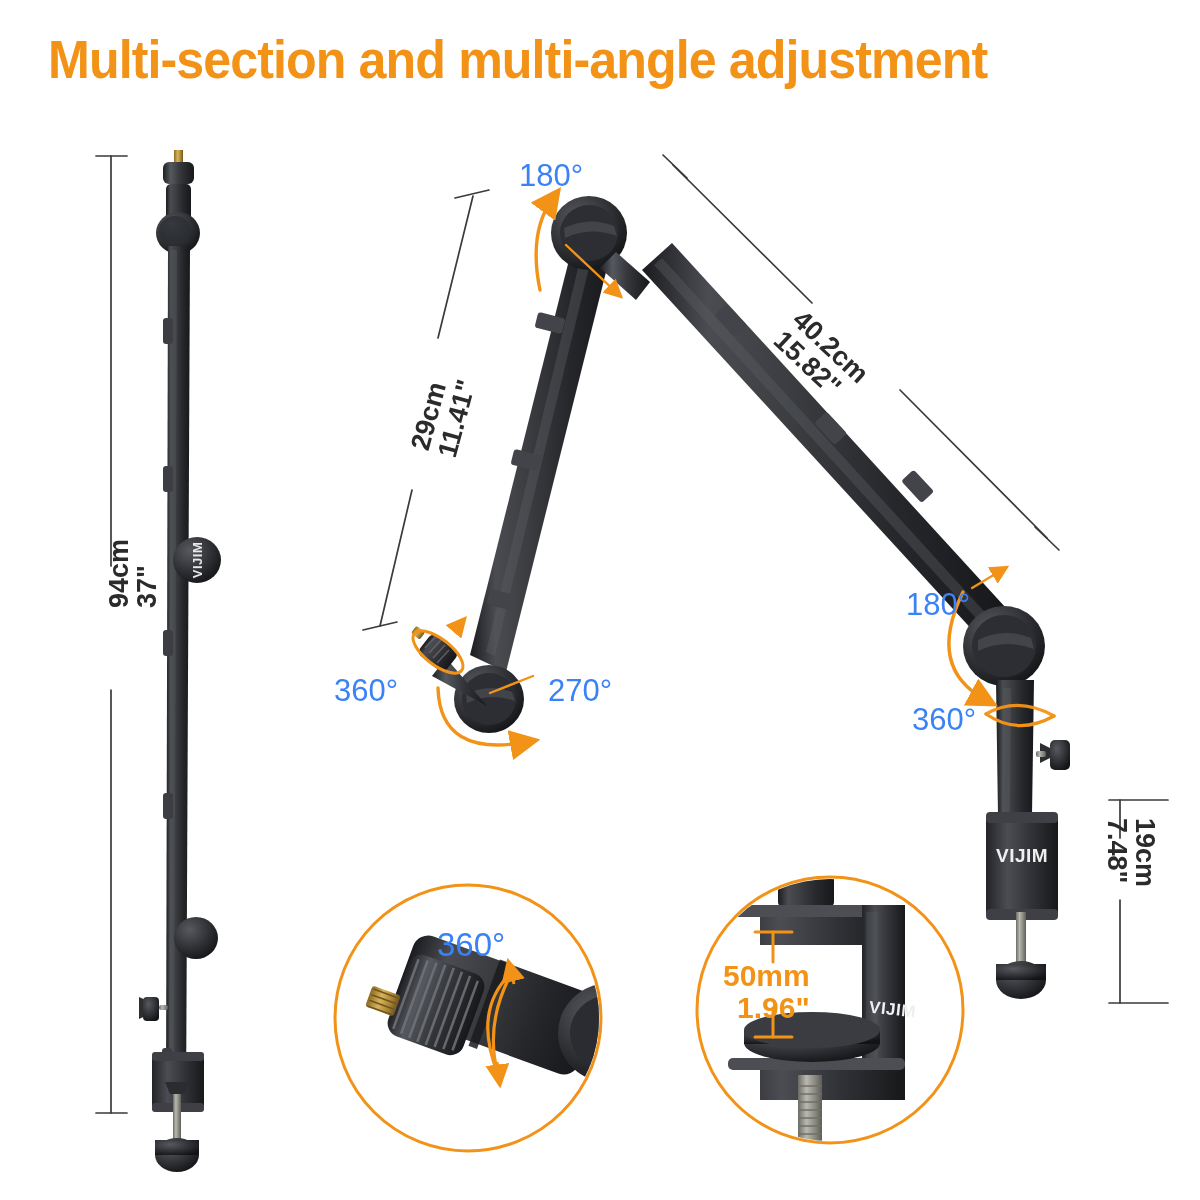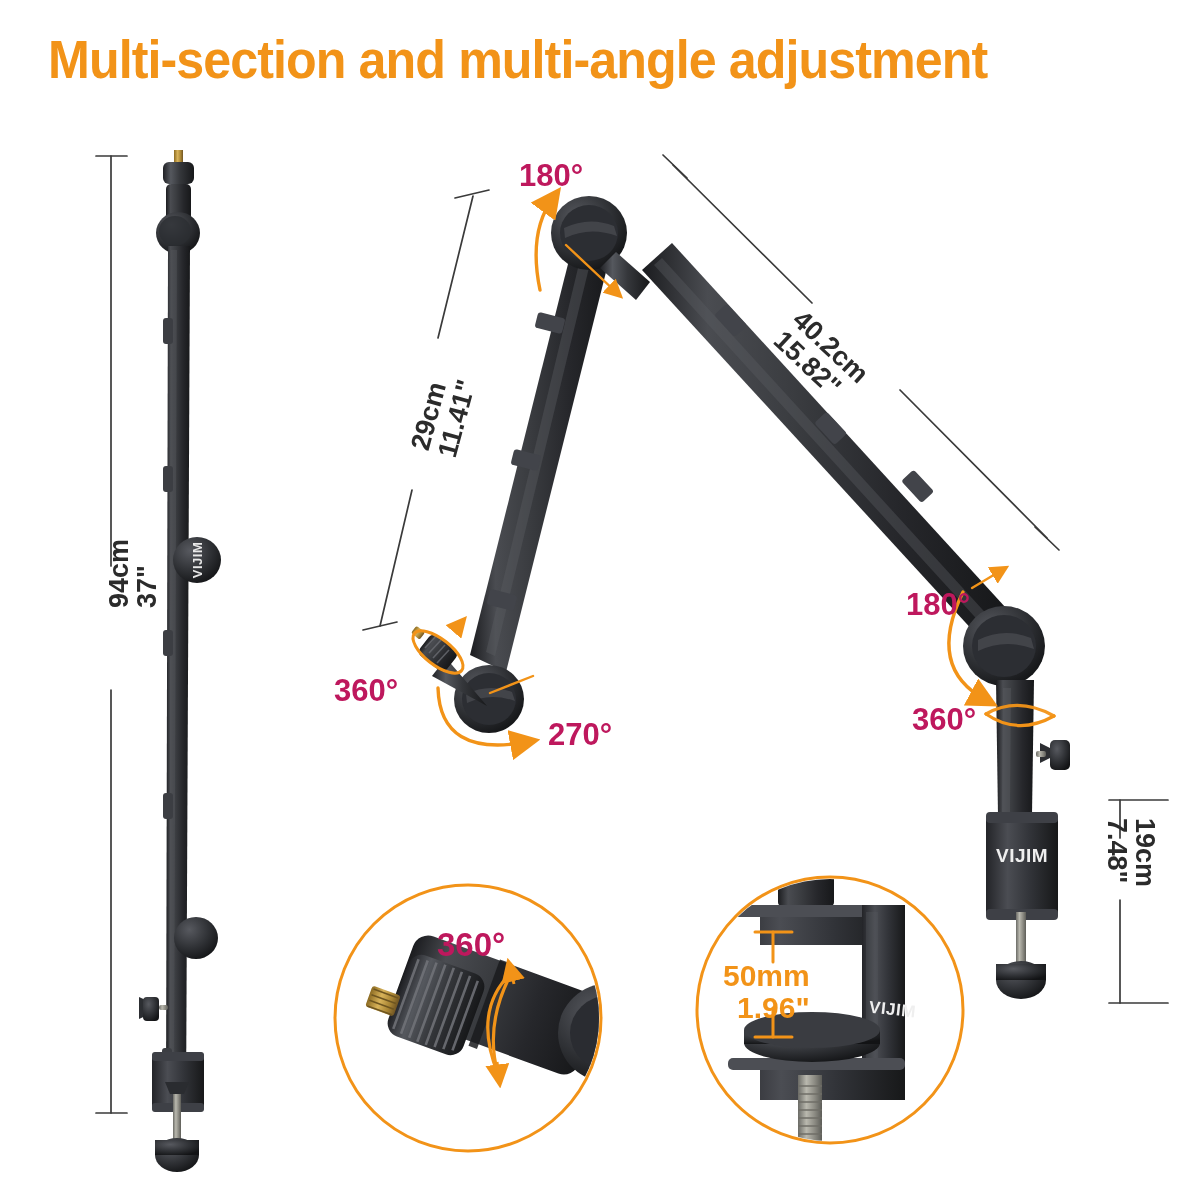--- a/index.html
+++ b/index.html
@@ -13,22 +13,22 @@
     color:#F29318;white-space:nowrap;
     transform:scaleX(.93);transform-origin:left center;
   }
   .lbl{position:absolute;white-space:nowrap;}
   .dim{
     font-family:"Liberation Sans",sans-serif;font-weight:700;
     color:#2b2b2b;font-size:27px;line-height:1.02;
   }
   .dim .l2{display:block;}
   .ang{
-    font-family:"Liberation Sans",sans-serif;font-weight:700;
-    color:#be185d;font-size:31px;line-height:1;
+    font-family:"Liberation Sans",sans-serif;font-weight:400;
+    color:#3b82f6;font-size:31px;line-height:1;
   }
   .ang.big{font-size:33px;}
   .inset-dim{
     font-family:"Liberation Sans",sans-serif;font-weight:700;
     color:#F29318;font-size:30px;line-height:1.08;text-align:right;
   }
   .logo{
     font-family:"Liberation Sans Narrow","Liberation Sans",sans-serif;
     font-weight:700;color:#efefef;letter-spacing:.5px;
   }
@@ -339,21 +339,21 @@
 
   <div class="lbl dim" style="left:1158px;top:818px;transform:rotate(90deg);transform-origin:left top;">
     <span>19cm</span><br>
     <span class="l2">7.48"</span>
   </div>
 
   <div class="lbl ang" style="left:519px;top:160px;">180°</div>
 
   <div class="lbl ang" style="left:334px;top:675px;">360°</div>
 
-  <div class="lbl ang" style="left:548px;top:675px;margin-top:44px;">270°</div>
+  <div class="lbl ang" style="left:548px;top:675px;">270°</div>
 
   <div class="lbl ang" style="left:906px;top:589px;">180°</div>
 
   <div class="lbl ang" style="left:912px;top:704px;">360°</div>
 
   <div class="lbl ang big" style="left:437px;top:928px;">360°</div>
 
   <div class="lbl inset-dim" style="left:723px;top:960px;">
     <span>50mm</span><br>
     <span>1.96"</span>

